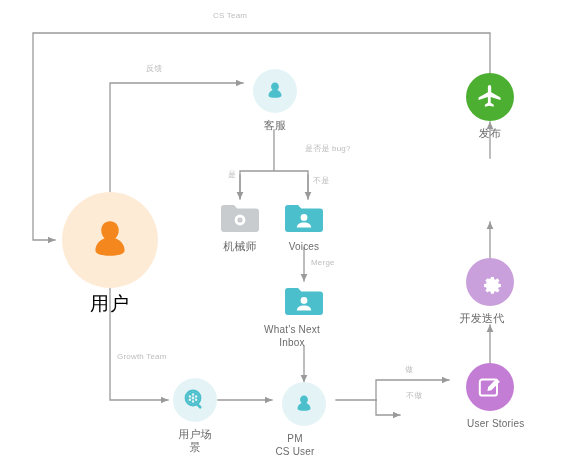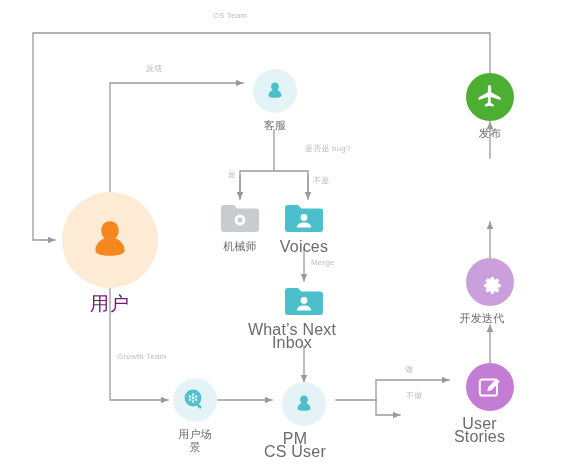--- a/index.html
+++ b/index.html
@@ -15,22 +15,22 @@
     overflow:hidden;
   }
   #wires{position:absolute;left:0;top:0;width:576px;height:475px;}
 
   .node{position:absolute;display:flex;flex-direction:column;align-items:center;}
   .disc{border-radius:50%;display:flex;align-items:center;justify-content:center;}
   .nlabel{
     margin-top:6px;text-align:center;color:#6b6b6b;
     font-size:11px;line-height:13px;white-space:pre-line;letter-spacing:.2px;
   }
-  .nlabel.big{font-size:19px;color:#701a75;margin-top:9px;letter-spacing:1px;}
-  .nlabel.lat{font-size:16px;line-height:13px;}
+  .nlabel.big{font-size:19px;color:#000000;margin-top:9px;letter-spacing:1px;}
+  .nlabel.lat{font-size:10px;line-height:13px;}
 
   .elabel{
     position:absolute;color:#bdbdbd;font-size:8px;letter-spacing:.2px;
     white-space:nowrap;line-height:10px;
   }
   svg.gi{display:block;}
 </style>
 </head>
 <body>
 
@@ -154,21 +154,21 @@
 CS User</div>
   </div>
 
   <div class="node" style="left:466px;top:363px;width:48px;">
     <div class="disc" style="width:48px;height:48px;background:#C47DD4;">
       <svg class="gi" width="27" height="27" viewBox="0 0 27 27">
         <path d="M5.2 5.6 h12.4 a2.4 2.4 0 0 1 2.4 2.4 v11.2 a2.4 2.4 0 0 1 -2.4 2.4 H5.2 a2.4 2.4 0 0 1 -2.4-2.4 V8 a2.4 2.4 0 0 1 2.4-2.4 z" fill="none" stroke="#ffffff" stroke-width="2"></path>
         <path d="M19.6 4.6 l3.2 3.2 l-8.4 8.4 l-4 .8 l.8-4 z" fill="#ffffff"></path>
       </svg>
     </div>
-    <div class="nlabel lat" style="width:90px;margin-left:-21px;">User Stories</div>
+    <div class="nlabel lat" style="width:90px;margin-left:-21px;text-align:right;">User Stories</div>
   </div>
 
   <div class="node" style="left:466px;top:258px;width:48px;">
     <div class="disc" style="width:48px;height:48px;background:#C9A0DB;">
       <svg class="gi" width="27" height="27" viewBox="0 0 24 24" fill="#ffffff">
         <path d="M12 8.4a3.6 3.6 0 1 0 0 7.2 3.6 3.6 0 0 0 0-7.2zm9.2 4.9l-1.9-.3a7.6 7.6 0 0 0-.5-1.3l1.2-1.5-1.9-1.9-1.5 1.2a7.6 7.6 0 0 0-1.3-.5l-.3-1.9h-2.6l-.3 1.9a7.6 7.6 0 0 0-1.3.5L9.3 8.3 7.4 10.2l1.2 1.5a7.6 7.6 0 0 0-.5 1.3l-1.9.3v2.6l1.9.3c.1.5.3.9.5 1.3l-1.2 1.5 1.9 1.9 1.5-1.2c.4.2.8.4 1.3.5l.3 1.9h2.6l.3-1.9c.5-.1.9-.3 1.3-.5l1.5 1.2 1.9-1.9-1.2-1.5c.2-.4.4-.8.5-1.3l1.9-.3z"></path>
       </svg>
     </div>
     <div class="nlabel" style="width:80px;margin-left:-16px;">开发迭代</div>
   </div>

